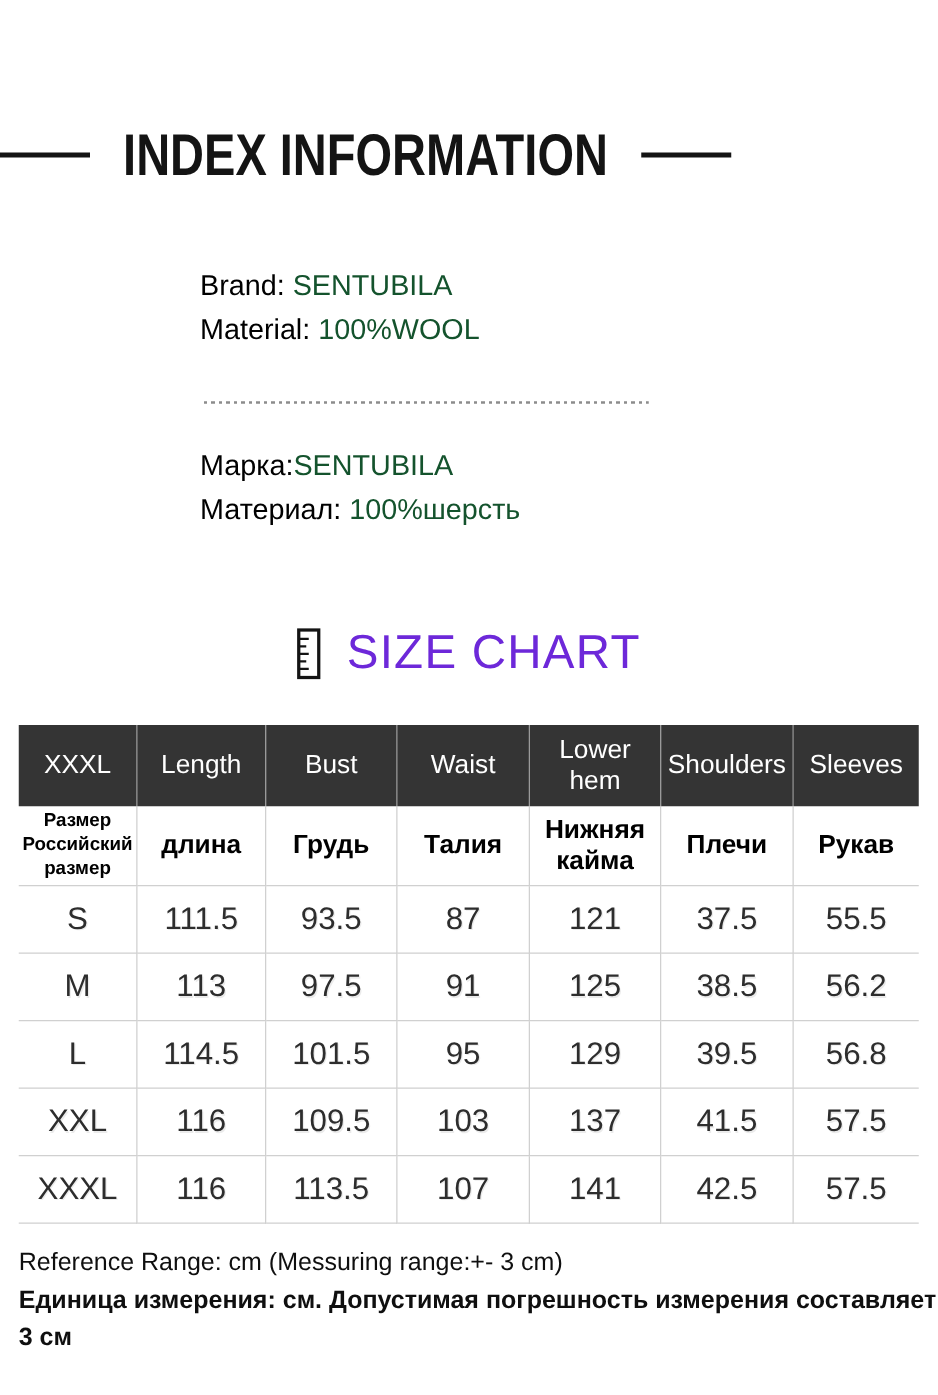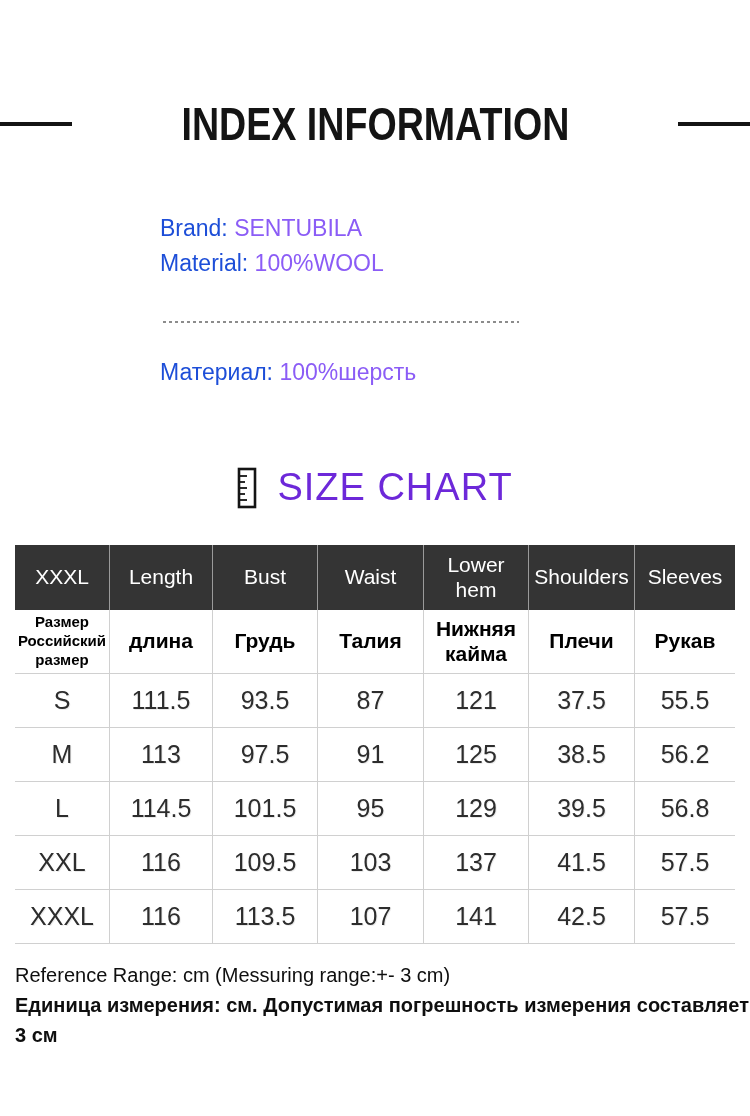--- a/index.html
+++ b/index.html
@@ -2,30 +2,30 @@
 <html><head>
 <meta charset="utf-8">
 <style>
   html,body{margin:0;padding:0;}
   body{
     width:750px;height:1116px;background:#ffffff;
     font-family:"Liberation Sans", sans-serif;
     color:#222;overflow:hidden;
   }
   
-  .title-row{display:flex;align-items:center;justify-content:space-between;padding-top:96px;}
+  .title-row{display:flex;align-items:center;justify-content:flex-start;gap:28px;padding-top:96px;}
   .title-line{width:72px;height:4px;background:#141414;}
   .title-text{
     display:inline-block;font-size:47px;font-weight:800;color:#141414;
     letter-spacing:0;white-space:nowrap;transform:scaleX(0.8);margin:0 -50px;
   }
   
   .info-block{margin:60px 0 0 160px;font-size:23px;line-height:35px;}
-  .info-block .label{color:#1d4ed8;font-weight:500;}
-  .info-block .value{color:#8b5cf6;}
+  .info-block .label{color:#000000;font-weight:500;}
+  .info-block .value{color:#14532d;}
   .dotted-divider{
     margin:40px 0 0 163px;width:356px;height:2px;
     background:repeating-linear-gradient(90deg,#8c8c8c 0 3px,transparent 3px 6px);
   }
   .info-block.ru{margin-top:32px;}
   
   .size-chart-head{display:flex;align-items:center;justify-content:center;gap:20px;margin-top:76px;}
   .size-chart-label{font-size:38px;color:#6d28d9;letter-spacing:1px;}
   .ruler-svg{display:block;}
   
@@ -68,20 +68,23 @@
     <span class="label">Brand:</span><span class="value"> SENTUBILA</span>
   </div>
   <div>
     <span class="label">Material:</span><span class="value"> 100%WOOL</span>
   </div>
 </div>
 
 <div class="dotted-divider"></div>
 
 <div class="info-block ru">
+  <div>
+    <span class="label">Марка:</span><span class="value">SENTUBILA</span>
+  </div>
   <div>
     <span class="label">Материал:</span><span class="value"> 100%шерсть</span>
   </div>
 </div>
 
 <div class="size-chart-head">
   <span>
     <svg class="ruler-svg" width="20" height="42" viewBox="0 0 20 42">
       <rect x="2" y="2" width="16" height="38" fill="#ffffff" stroke="#141414" stroke-width="2.6"></rect>
       <line x1="3" y1="9" x2="10" y2="9" stroke="#141414" stroke-width="1.8"></line>

